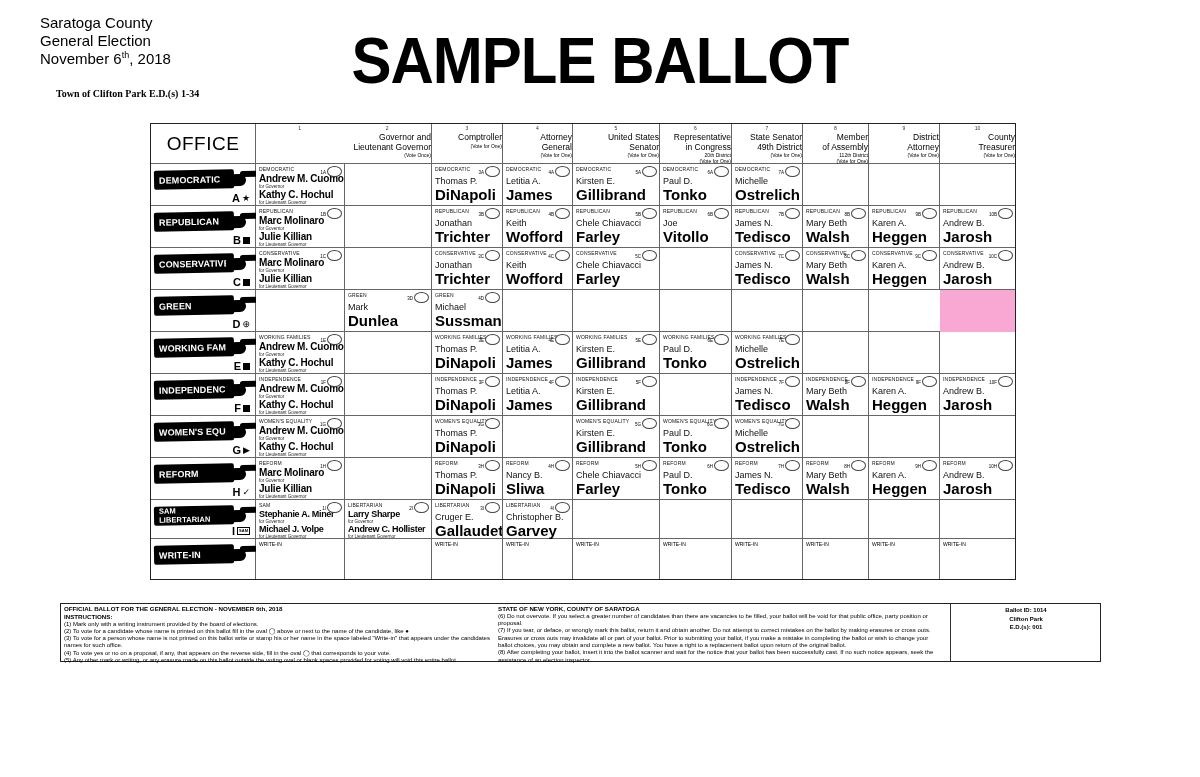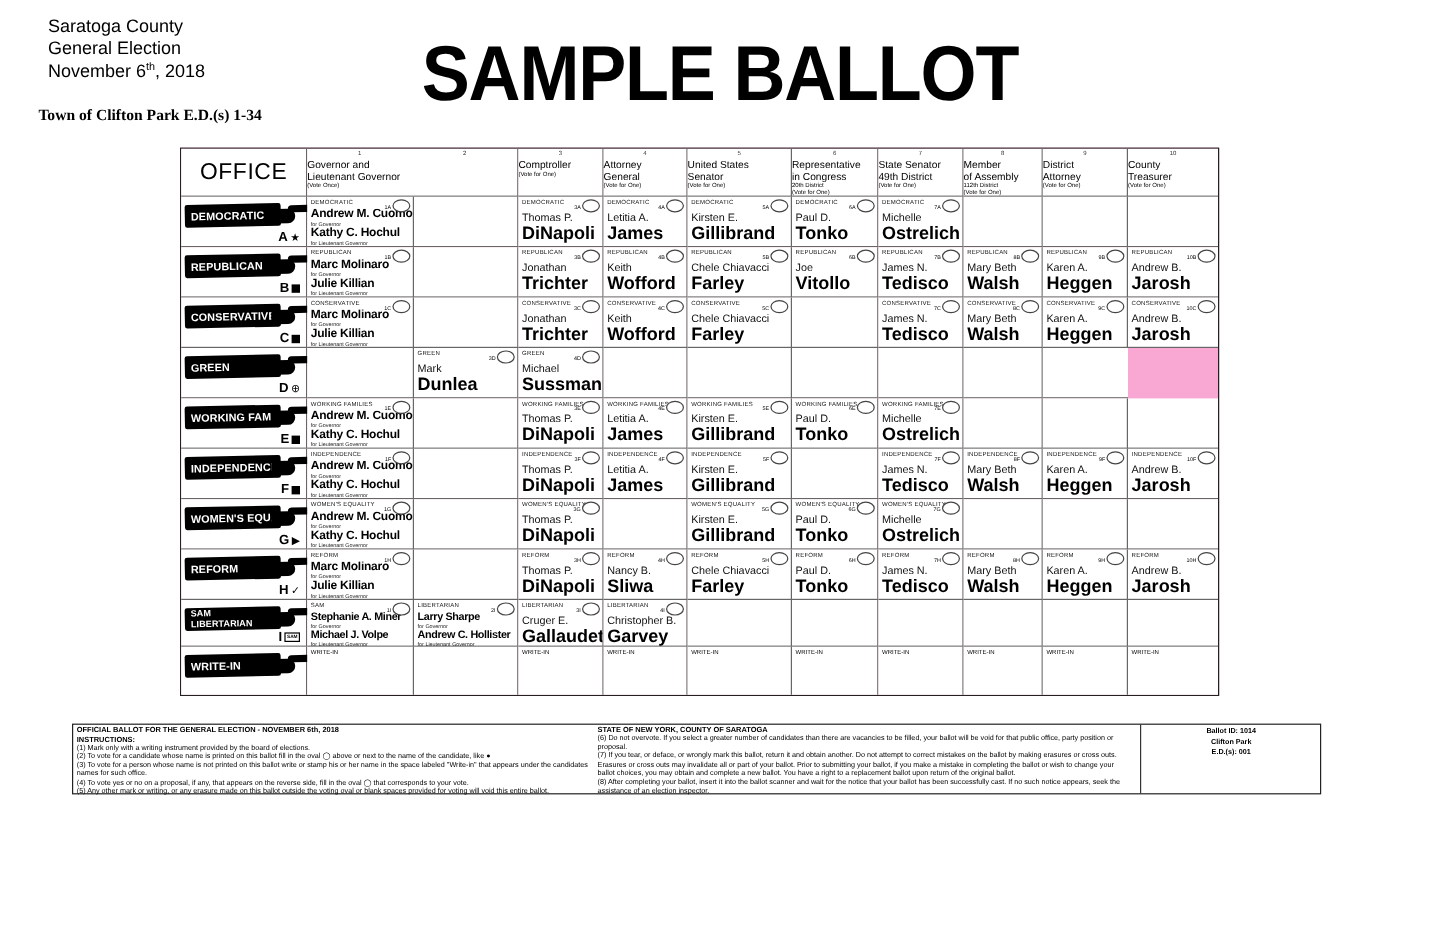--- a/index.html
+++ b/index.html
@@ -2,40 +2,40 @@
 <html><head>
 <meta charset="utf-8">
 <style>
   html,body{margin:0;padding:0;}
   body{width:1200px;height:777px;position:relative;background:#fff;color:#000;
        font-family:"Liberation Sans",sans-serif;overflow:hidden;}
 
   
   .hdr{position:absolute;left:40px;top:14px;font-size:15px;font-weight:normal;line-height:1.2;}
   .hdr sup{font-size:9px;}
-  .town{position:absolute;left:32px;top:88px;font-family:"Liberation Serif",serif;
-        font-weight:bold;font-size:13px;}
+  .town{position:absolute;left:56px;top:88px;font-family:"Liberation Serif",serif;
+        font-weight:bold;font-size:10px;}
   .big{position:absolute;left:0;right:0;top:24px;text-align:center;font-size:60px;
        font-weight:bold;letter-spacing:-1px;transform:scaleY(1.08);transform-origin:top;}
 
   
   #ballot-table{position:absolute;left:150px;top:123px;width:864px;border:1px solid #222;background:#f9a8d4;}
   .trow{display:grid;grid-template-columns:105px 89px 87px 71px 70px 87px 72px 71px 66px 71px 75px;}
   .tcell{border-right:1px solid #666;border-bottom:1px solid #666;position:relative;
          box-sizing:border-box;background:#fff;overflow:visible;}
   .trow .tcell:last-child{border-right:none;}
   .trow:last-child .tcell{border-bottom:none;}
   .t-hdr .tcell{height:40px;}
   .row-p .tcell{height:42px;}
   .row-i .tcell{height:39px;}
   .row-w .tcell{height:40px;}
 
   
   .h-office{display:flex;align-items:center;justify-content:center;font-size:19px;letter-spacing:0.5px;}
-  .h-cell{padding-top:9px;text-align:left;}
+  .h-cell{padding-top:9px;text-align:right;}
   .h-nums{position:absolute;top:1px;left:0;right:0;display:flex;justify-content:space-around;
           font-size:5px;color:#333;}
   .h-t{font-size:8.5px;line-height:1.12;}
   .h-d{font-size:5px;line-height:1.25;}
   .h-v{font-size:5px;line-height:1.35;}
 
   
   .banner{position:absolute;left:3px;top:6px;height:19px;width:80px;background:#000;color:#fff;
           border-radius:2px;display:flex;align-items:center;padding-left:5px;
           transform:rotate(-1.2deg);box-sizing:border-box;}

